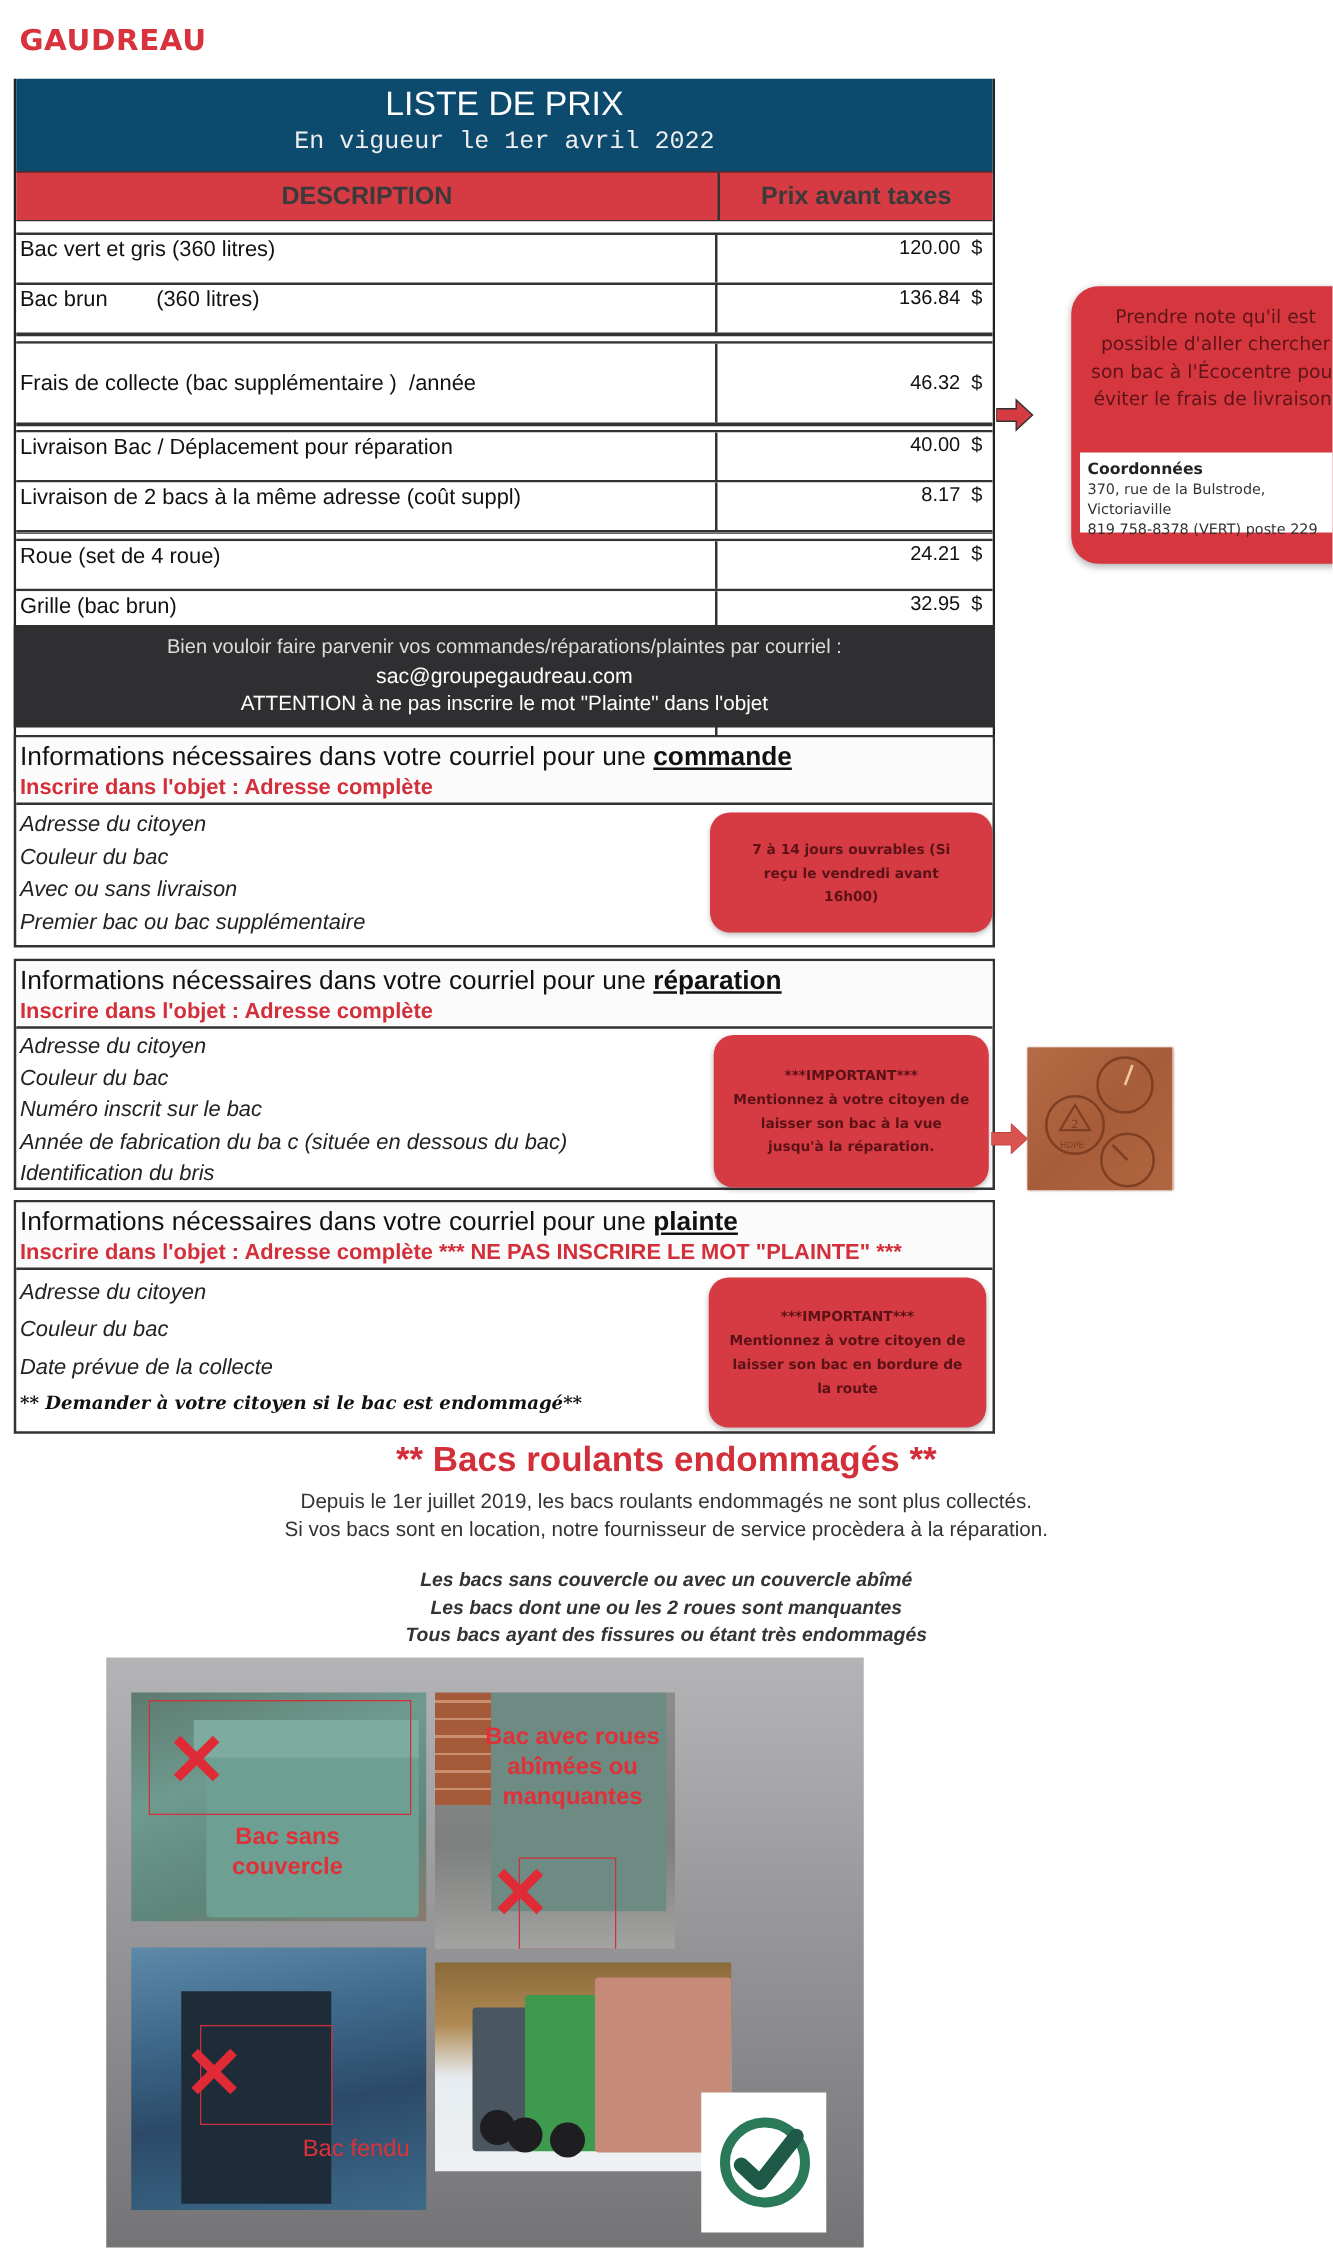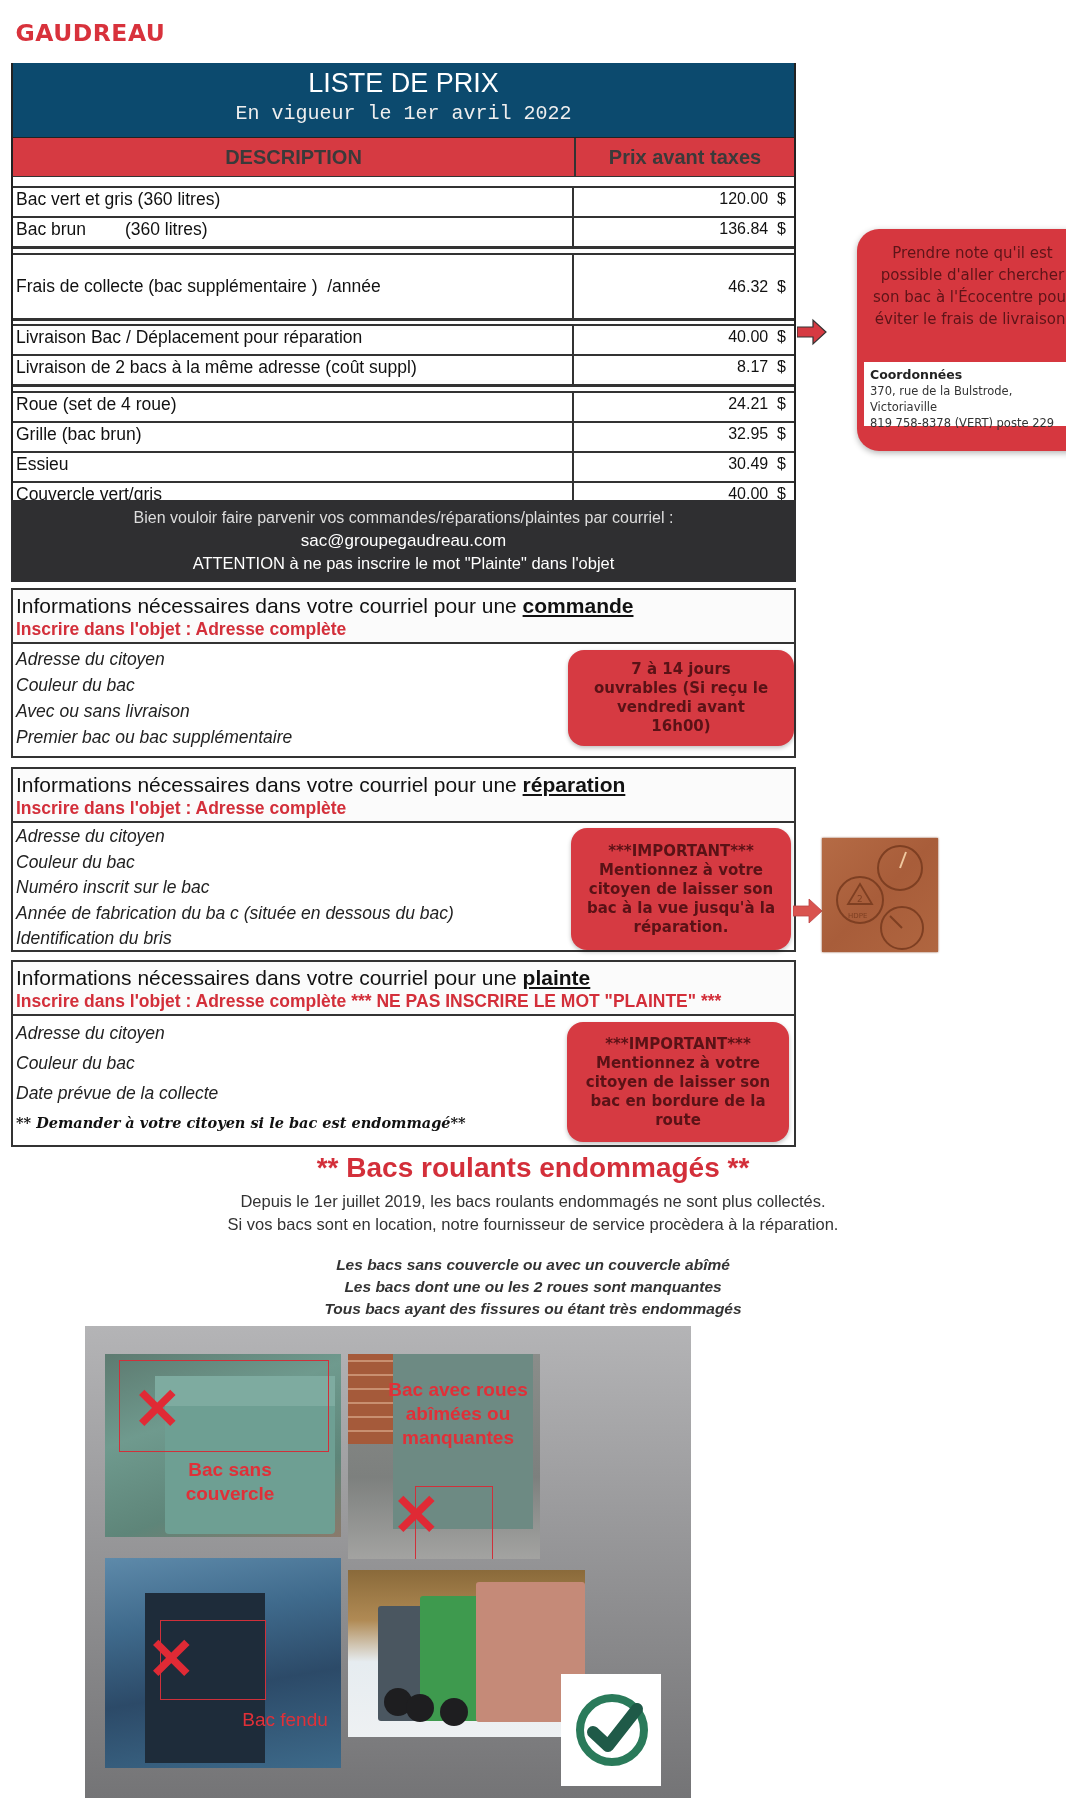--- a/index.html
+++ b/index.html
@@ -12,36 +12,36 @@
   .dark-head .t1{font-size:27px;line-height:32px;}
   .dark-head .t2{font-size:20px;line-height:30px;color:#eee;font-family:Liberation Mono, monospace;}
   .red-head{display:flex;background:#d63a42;height:38px;border-top:1px solid #222;}
   .red-head div{color:#3a3a3a;font-weight:bold;font-size:20px;line-height:38px;text-align:center;}
   .red-head .c1{width:561px;border-right:2px solid #333;}
   .red-head .c2{flex:1;}
   .spacer{height:9px;border-bottom:2px solid #333;border-top:1px solid #333;background:#fff;}
   .row{display:flex;border-bottom:2px solid #333;background:#fff;}
   .row .desc{width:561px;border-right:2px solid #333;padding-left:3px;font-size:17.5px;box-sizing:border-box;white-space:pre;}
   .row .price{flex:1;text-align:right;padding-right:8px;font-size:16px;}
-  .row.h24 .desc,.row.h24 .price{height:28px;line-height:22px;}
+  .row.h24 .desc,.row.h24 .price{height:38px;line-height:22px;}
   .row.tall .desc,.row.tall .price{height:63px;line-height:63px;}
   
   #email-block{left:11px;top:500px;width:785px;height:82px;background:#2f2f31;color:#fff;text-align:center;box-sizing:border-box;padding-top:6px;}
   #email-block div{line-height:23px;}
   #email-block .l1{font-size:16px;color:#ddd;}
   #email-block .l2{font-size:17px;}
   #email-block .l3{font-size:16.5px;}
   .section{left:11px;width:785px;border:2px solid #333;box-sizing:border-box;background:#fff;}
   .sec-head{border-bottom:2px solid #333;padding-left:3px;padding-top:4px;padding-bottom:2px;background:#fbfbfb;}
   .sec-head .q{font-size:21px;line-height:24px;}
   .sec-head .q u{font-weight:bold;}
   .sec-head .r{font-size:17.5px;line-height:22px;color:#d32f3a;font-weight:bold;}
   .sec-body{position:relative;padding-left:3px;}
   .sec-body .it{font-style:italic;font-size:17.5px;color:#222;}
-  .bubble{position:absolute;background:#d63a42;border-radius:16px;color:#5a1216;font-weight:bold;text-align:center;font-size:15px;line-height:19px;box-shadow:0 2px 4px rgba(0,0,0,0.25);display:flex;align-items:center;justify-content:center;font-family:"DejaVu Sans",sans-serif;}
+  .bubble{position:absolute;background:#d63a42;border-radius:16px;color:#5a1216;font-weight:bold;text-align:center;font-size:11px;line-height:19px;box-shadow:0 2px 4px rgba(0,0,0,0.25);display:flex;align-items:center;justify-content:center;font-family:"DejaVu Sans",sans-serif;}
   .bubble span{display:block;}
   #note-box{left:857px;top:229px;width:231px;height:222px;background:#d6373f;border-radius:22px;box-shadow:0 2px 6px rgba(0,0,0,0.3);overflow:hidden;}
   #note-box .msg{color:#5e1418;font-size:15px;line-height:22px;text-align:center;padding:13px 14px 0;font-family:"DejaVu Sans",sans-serif;}
   #note-box .coord{position:absolute;left:7px;top:133px;width:217px;height:64px;background:#fff;padding:5px 6px;box-sizing:border-box;font-family:"DejaVu Sans",sans-serif;}
   #note-box .coord .h{font-weight:bold;font-size:12.5px;line-height:16px;color:#222;}
   #note-box .coord .l{font-size:11.5px;line-height:16px;color:#333;}
   .arrow{position:absolute;}
   #copper{left:822px;top:838px;width:116px;height:114px;background:linear-gradient(135deg,#b56b45,#a85d3a 50%,#b06640);box-shadow:0 0 2px #8a4a2a;}
   #title2{left:0;width:1066px;top:1152px;text-align:center;color:#d32f3a;font-weight:bold;font-size:28px;}
   .para{left:0;width:1066px;text-align:center;font-size:16.5px;color:#333;line-height:23px;}

